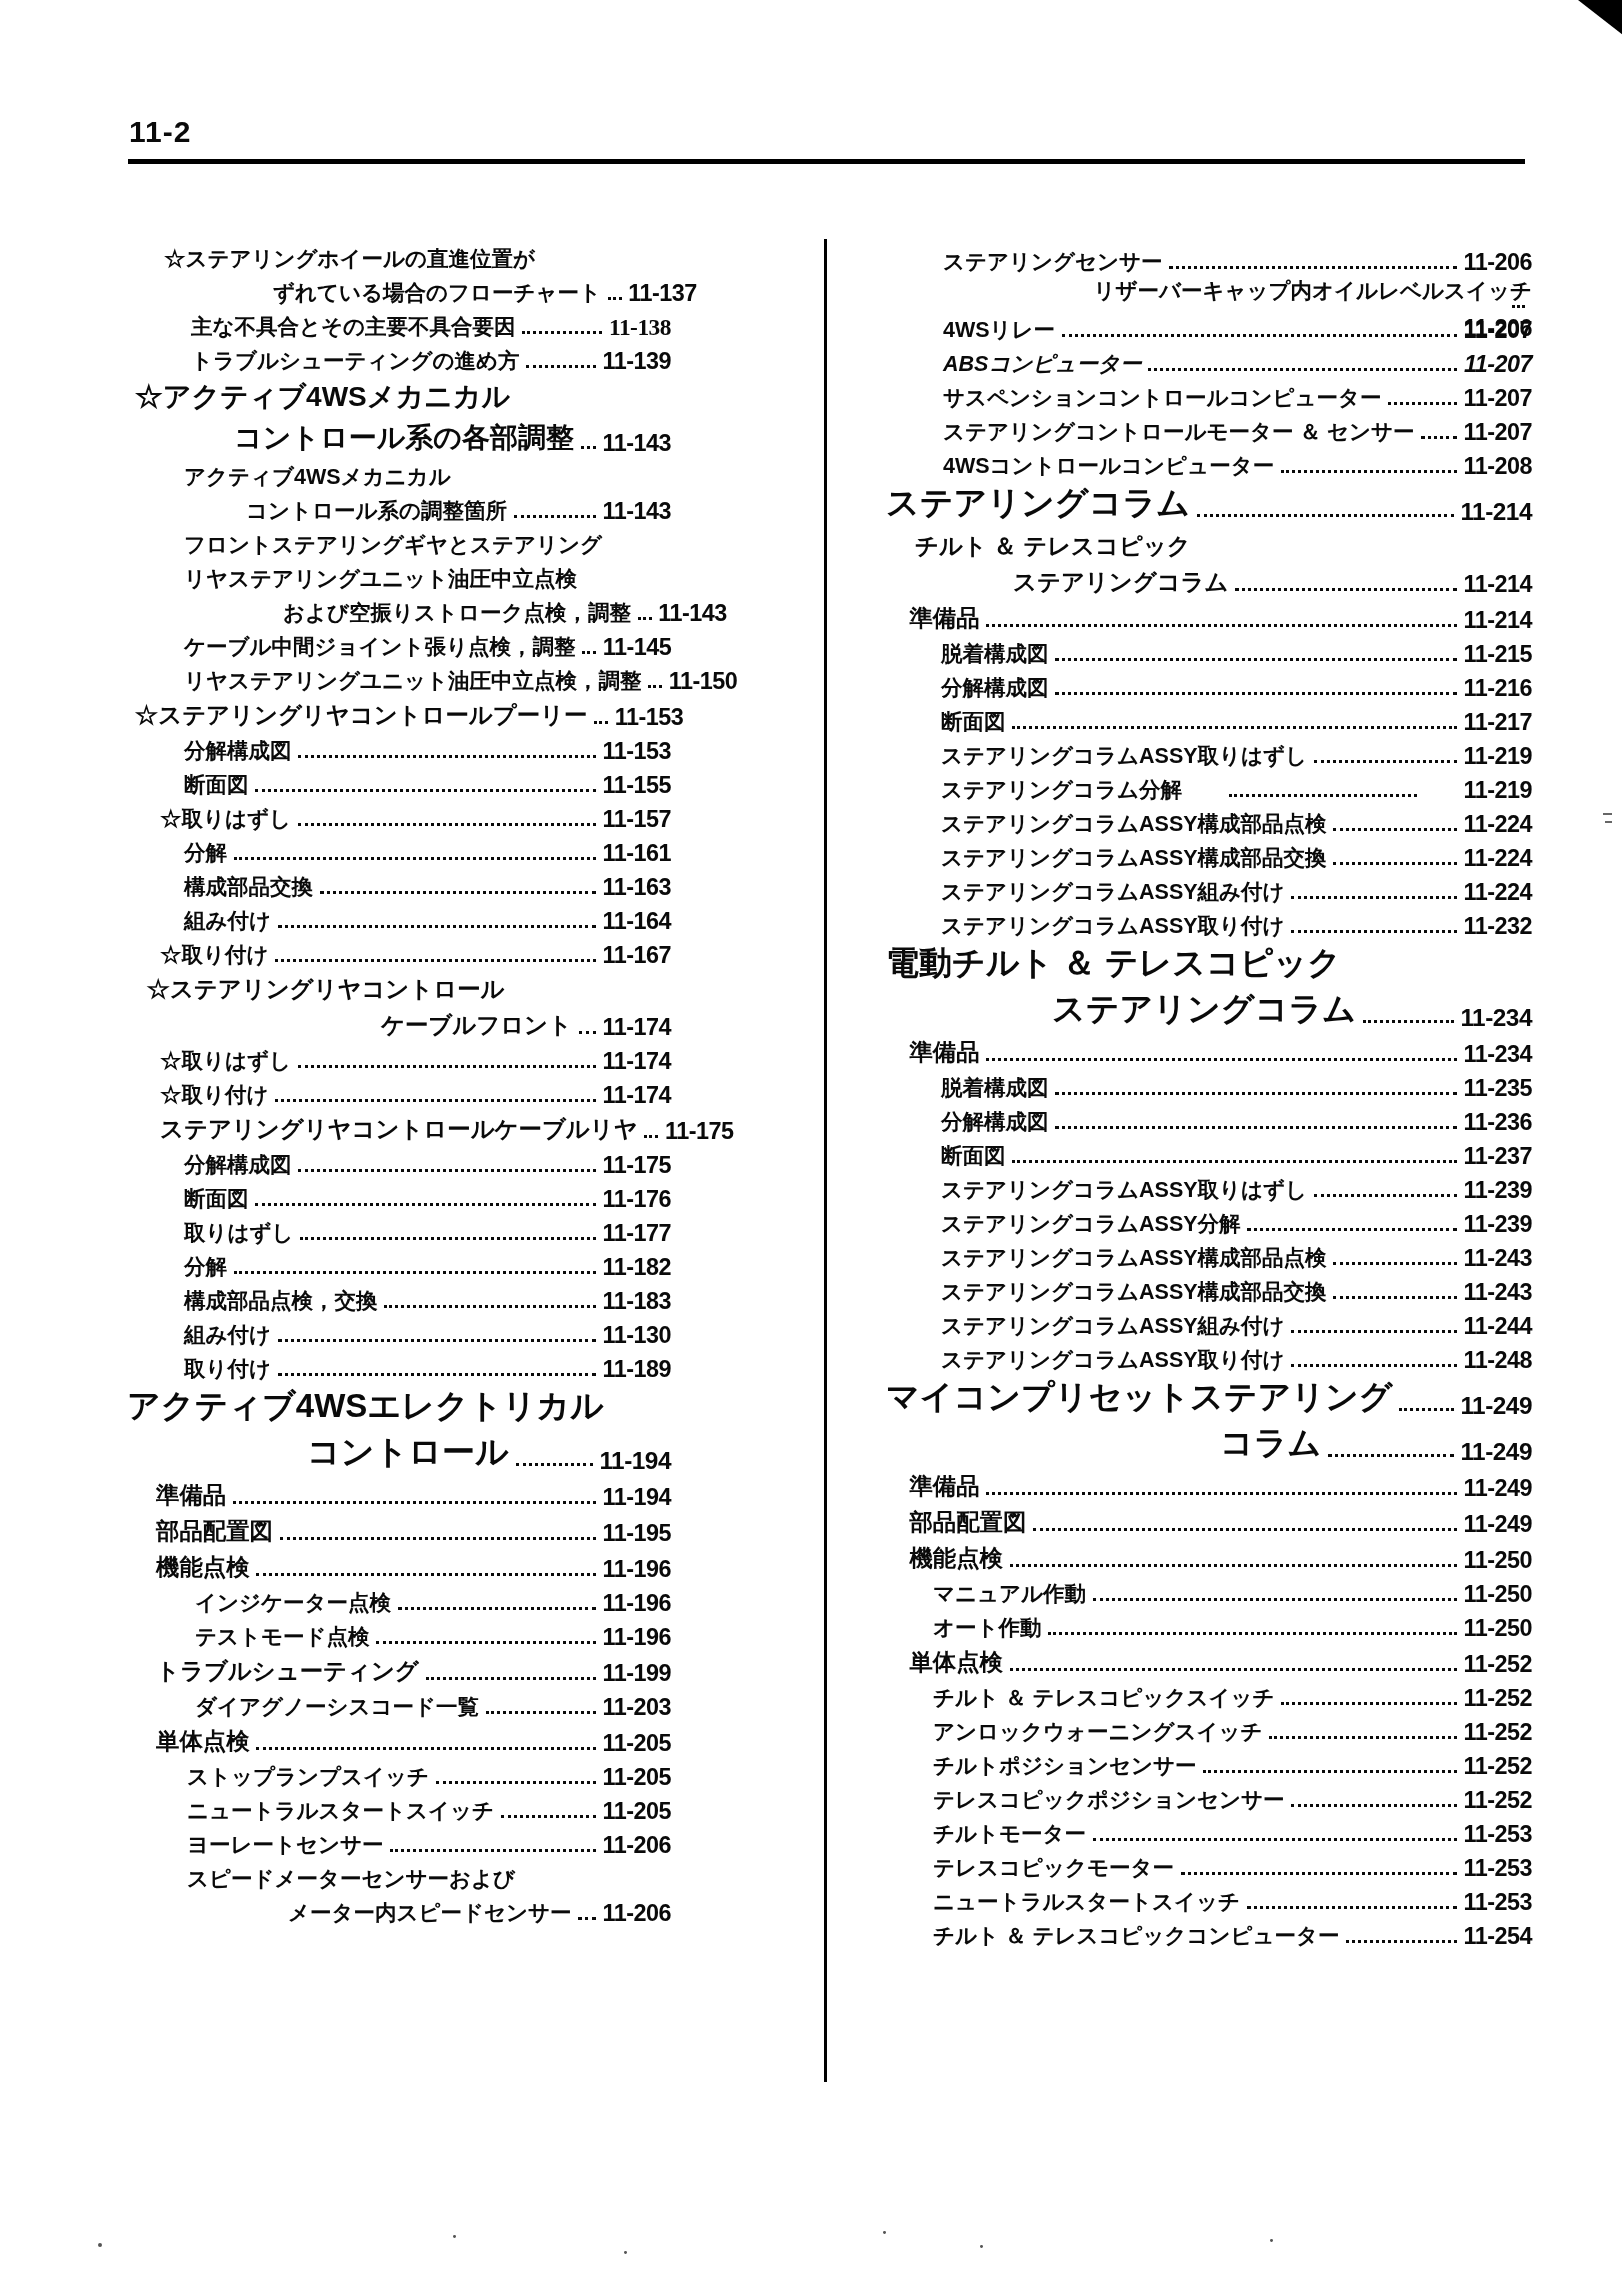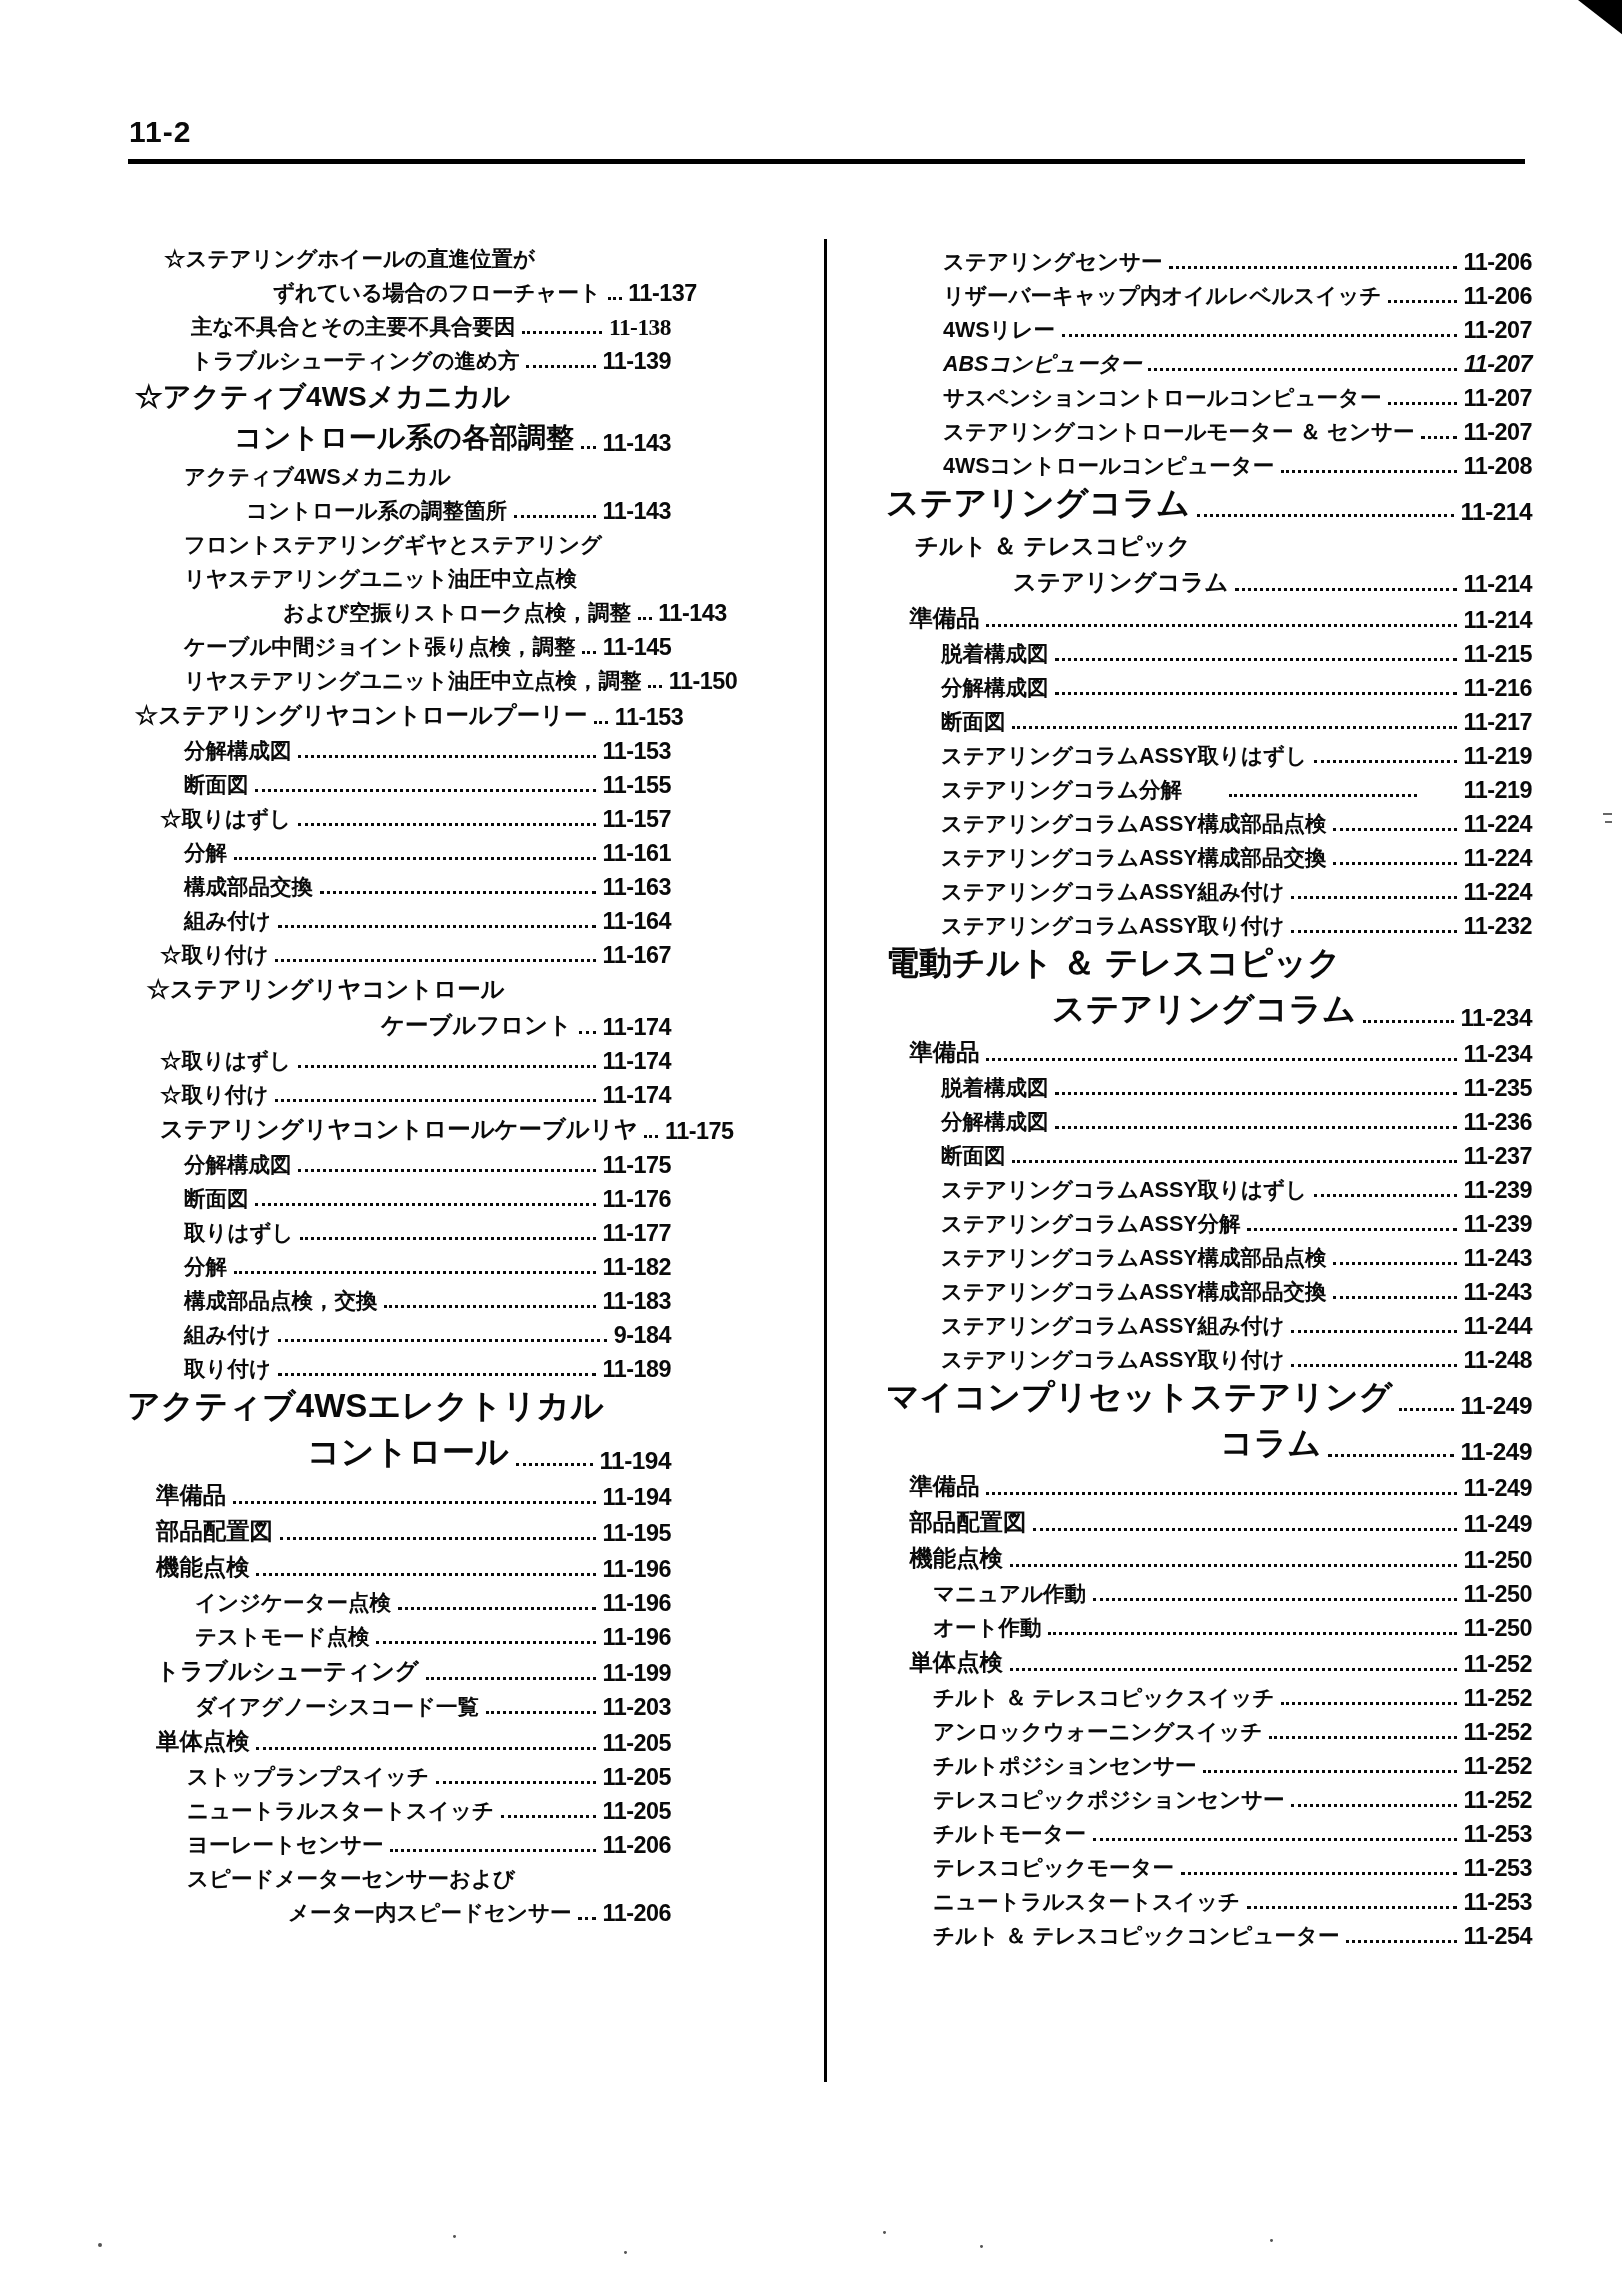--- a/index.html
+++ b/index.html
@@ -206,21 +206,21 @@
         <span class="pageref">11-182</span>
       </div>
       <div class="row sm" style="padding-left: 57px;">
         <span class="label">構成部品点検，交換</span>
         <span class="leader"></span>
         <span class="pageref">11-183</span>
       </div>
       <div class="row sm" style="padding-left: 57px;">
         <span class="label">組み付け</span>
         <span class="leader"></span>
-        <span class="pageref">9-184</span>
+        <span class="pageref">11-130</span>
       </div>
       <div class="row sm" style="padding-left: 57px;">
         <span class="label">取り付け</span>
         <span class="leader"></span>
         <span class="pageref">11-189</span>
       </div>
       <div class="row xl" style="padding-left: 0px;">
         <span class="label">アクティブ4WSエレクトリカル</span>
       </div>
       <div class="row xl" style="padding-left: 180px;">
@@ -292,21 +292,21 @@
         <span class="pageref">11-206</span>
       </div>
     </div>
 
   <div class="col col-right">
       <div class="row sm" style="padding-left: 57px;">
         <span class="label">ステアリングセンサー</span>
         <span class="leader"></span>
         <span class="pageref">11-206</span>
       </div>
-      <div class="row sm" style="padding-left: 57px;">
+      <div class="row sm" style="padding-left: 57px; flex-direction: column;">
         <span class="label">リザーバーキャップ内オイルレベルスイッチ</span>
         <span class="leader"></span>
         <span class="pageref">11-206</span>
       </div>
       <div class="row sm" style="padding-left: 57px;">
         <span class="label">4WSリレー</span>
         <span class="leader"></span>
         <span class="pageref">11-207</span>
       </div>
       <div class="row sm" style="padding-left: 57px; font-style: italic;">

